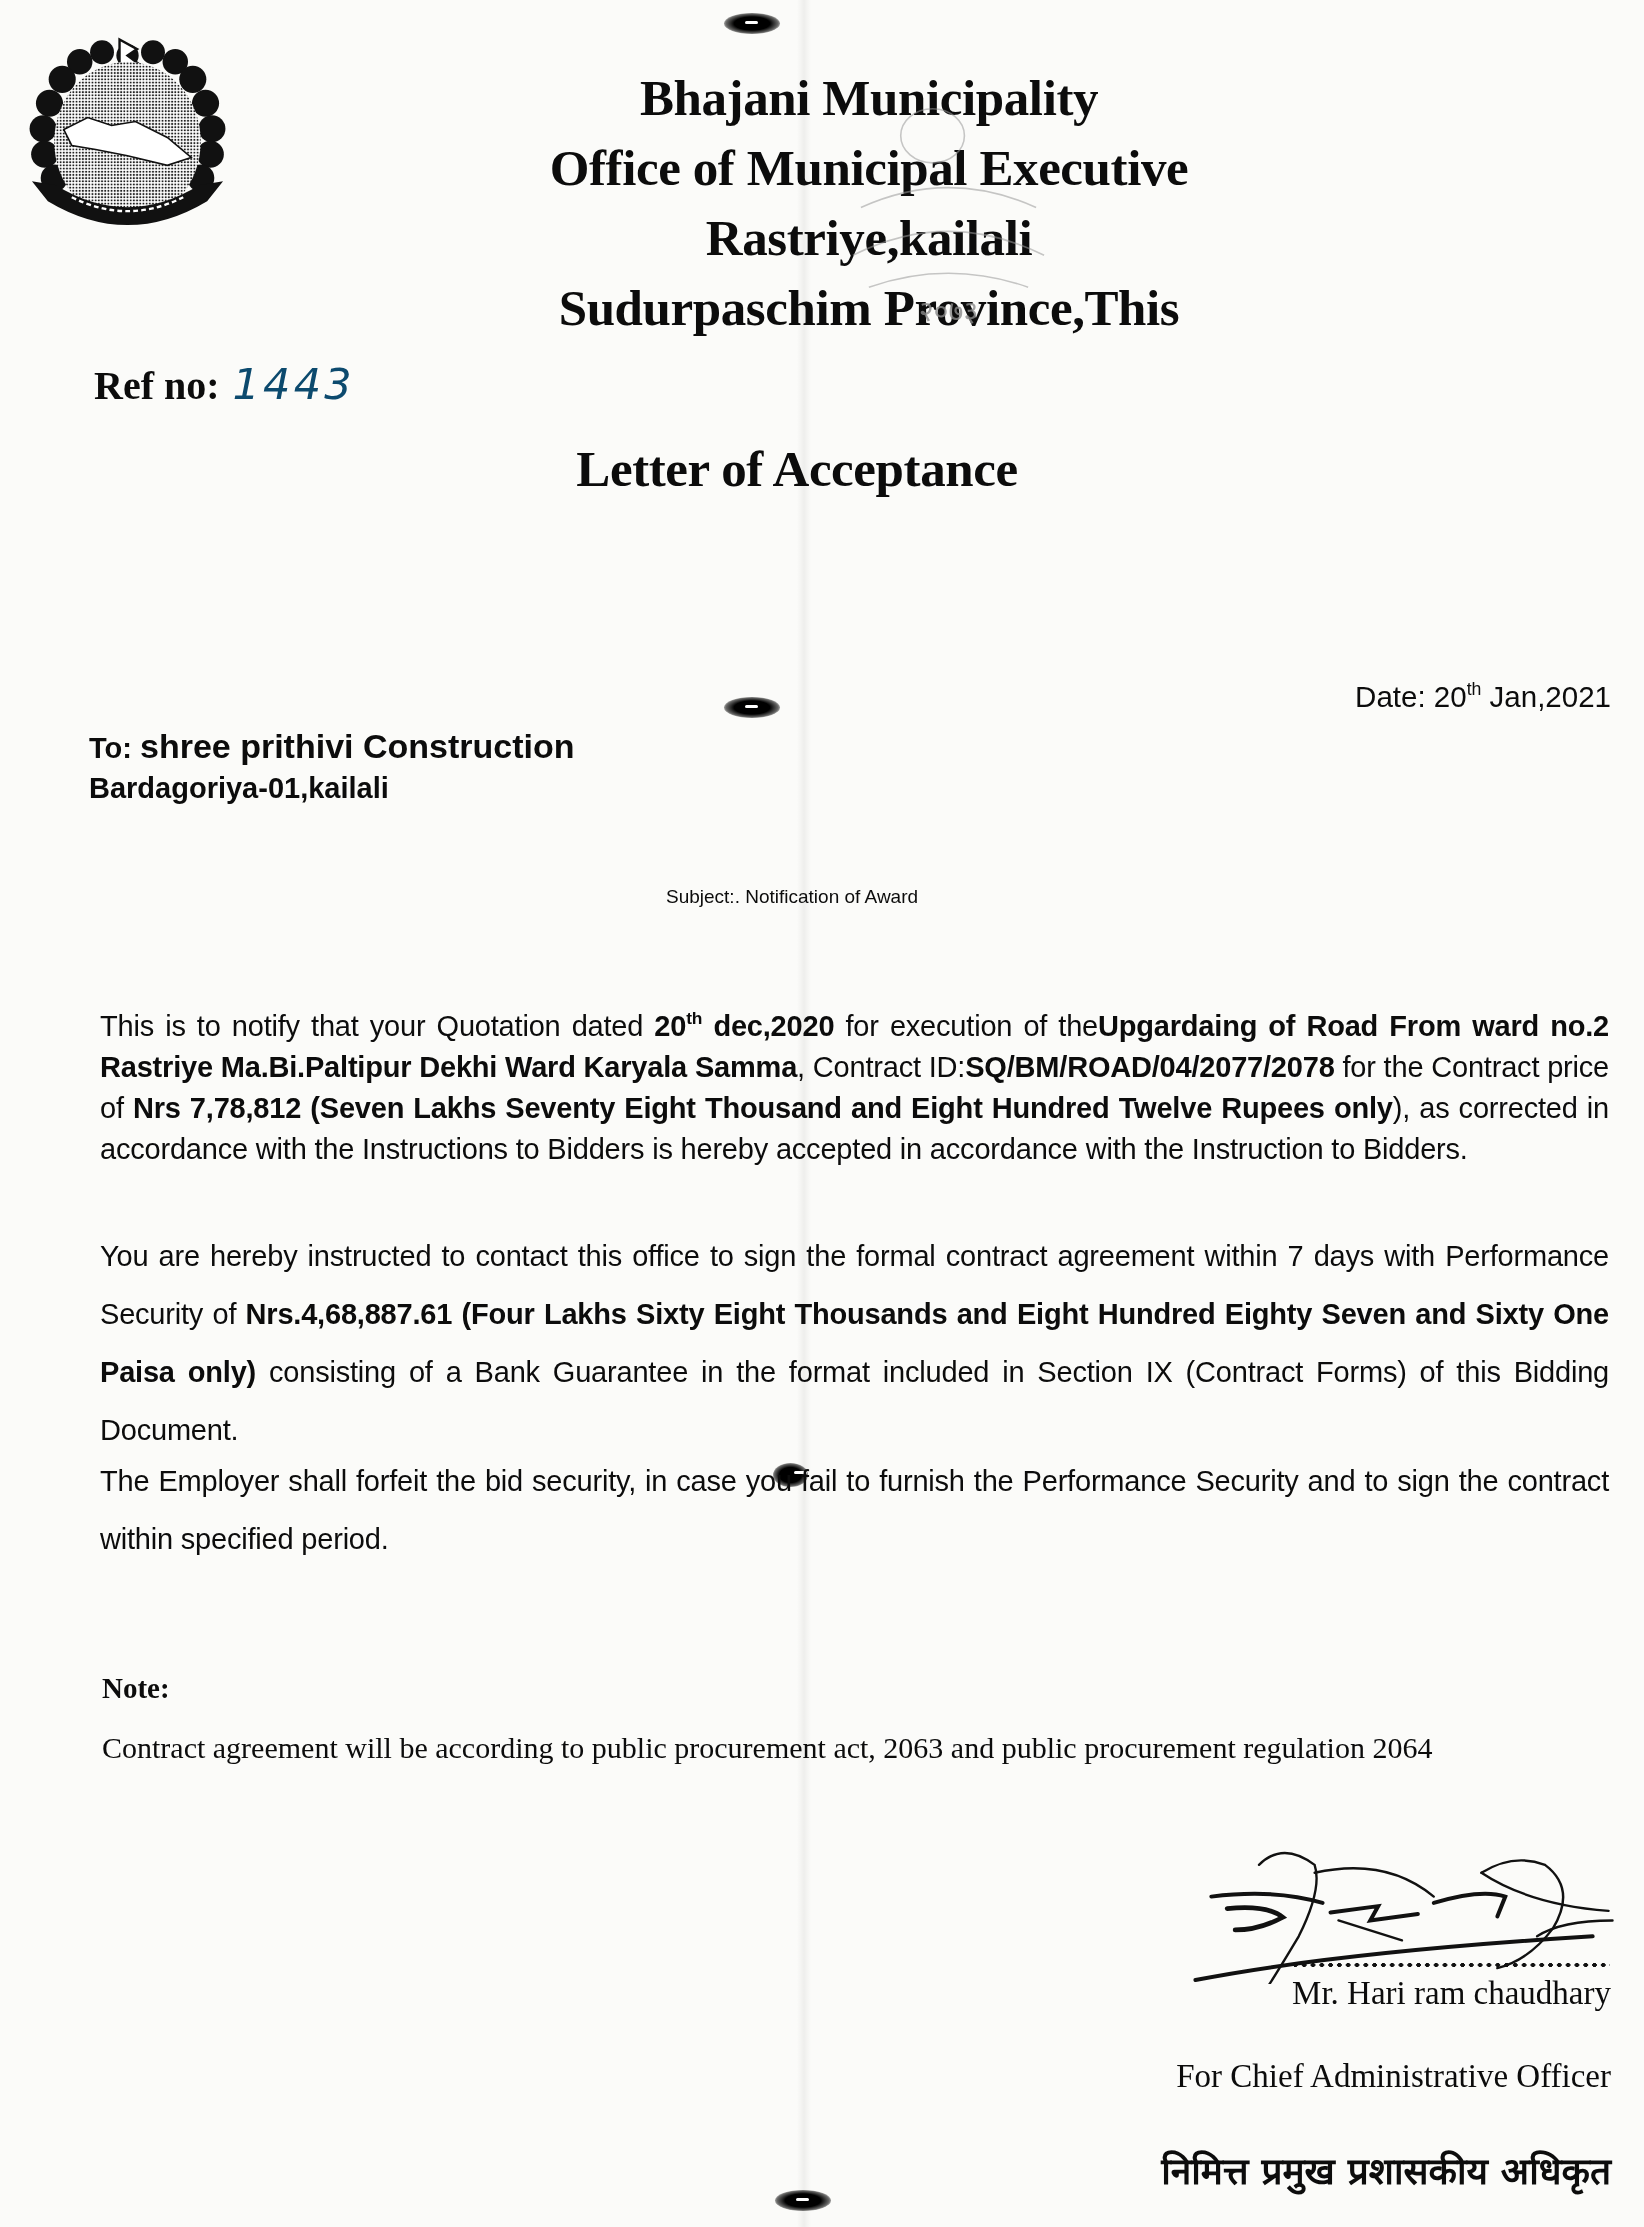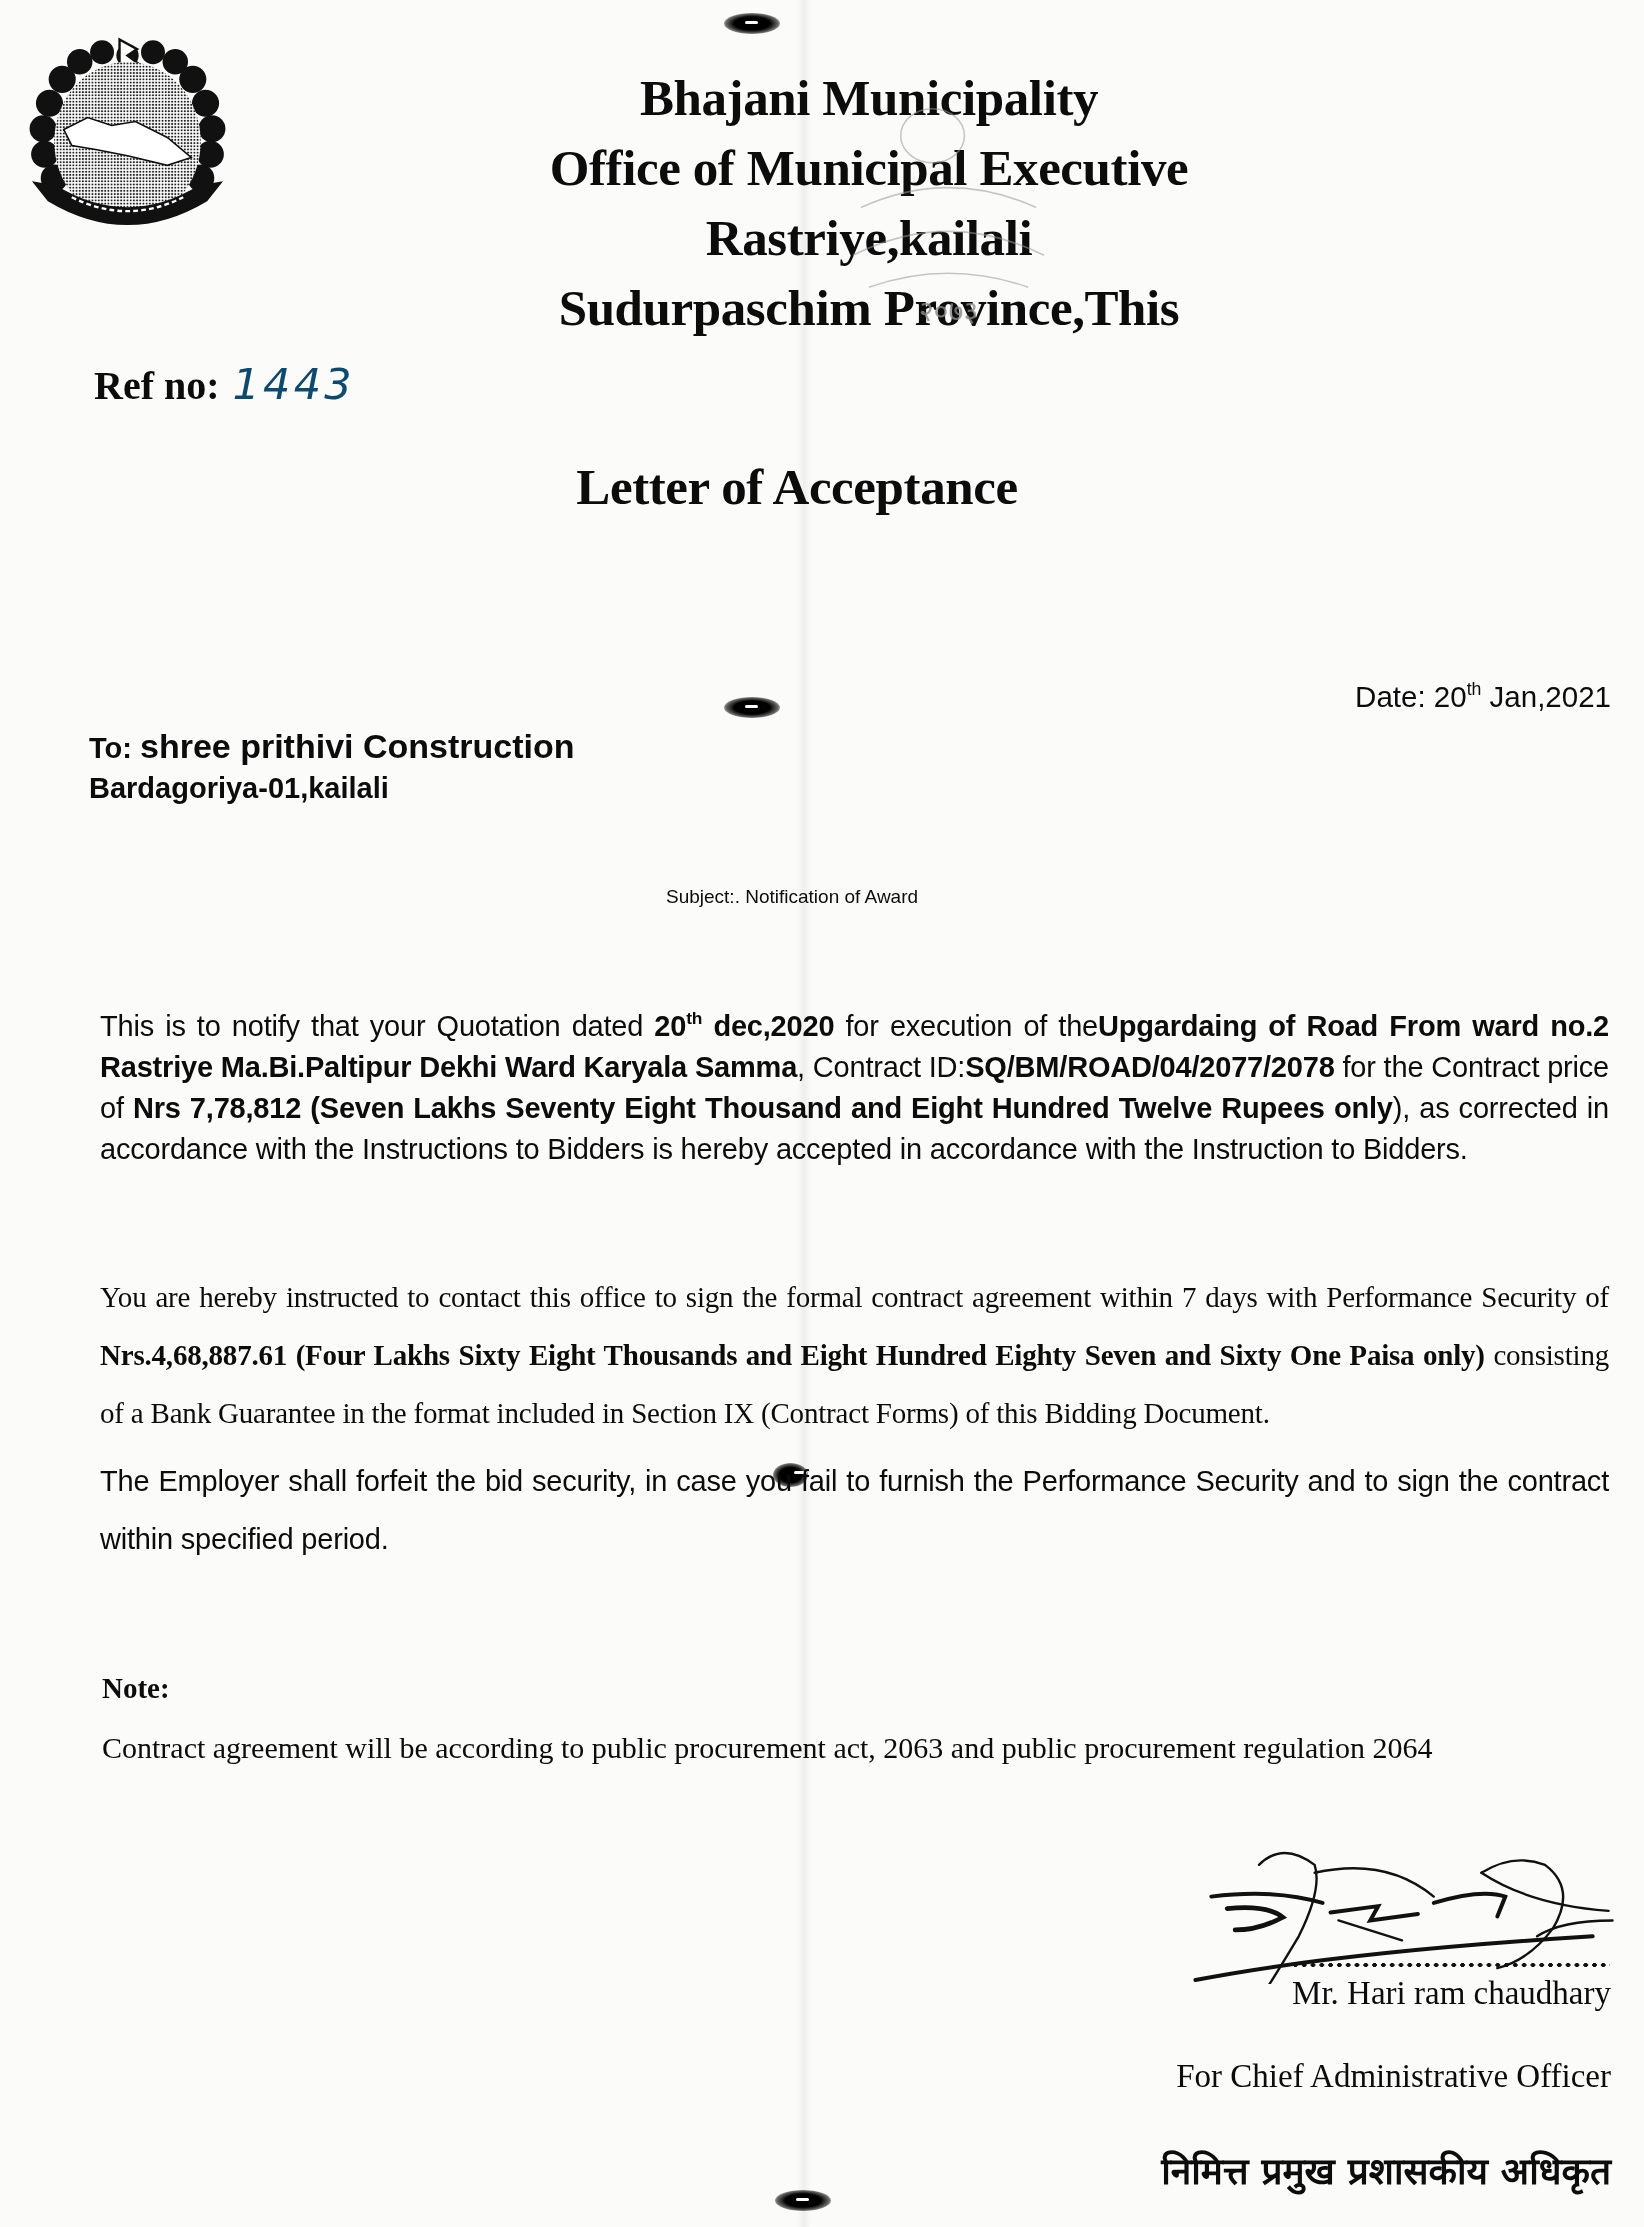--- a/index.html
+++ b/index.html
@@ -39,21 +39,21 @@
 
   .ref {
     position: absolute; left: 94px; top: 359px; font-family: "Liberation Serif", serif;
     font-weight: bold; font-size: 40px;
   }
   .ref .handwritten {
     font-family: "DejaVu Sans", sans-serif; font-weight: normal; font-style: italic;
     font-size: 43px; margin-left: 13px; letter-spacing: 3.2px; color: #0c4a6e;
   }
   .doc-title {
-    position: absolute; left: 0; width: 1594px; top: 458px; text-align: center;
+    position: absolute; left: 0; width: 1594px; top: 440px; text-align: center;
     font-family: "Liberation Serif", serif; font-weight: bold; font-size: 51px; letter-spacing: -0.4px;
     box-sizing: border-box;
   }
 
   .date {
     position: absolute; right: 33px; top: 680px; font-size: 29.5px;
   }
   sup { font-size: 0.6em; line-height: 0; vertical-align: 0.7em; }
 
   .to-block { position: absolute; left: 89px; top: 716px; font-weight: bold; margin-top: 8px; }
@@ -63,21 +63,21 @@
 
   .subject {
     position: absolute; left: 666px; top: 886px; font-size: 19px;
   }
 
   .body-text {
     position: absolute; left: 100px; width: 1509px; font-size: 29px; text-align: justify;
     letter-spacing: -0.2px;
   }
   .p1 { top: 1006px; line-height: 41px; }
-  .p2 { top: 1268px; line-height: 58px; font-family: Liberation Serif, serif; }
+  .p2 { top: 1227px; line-height: 58px; }
   .p3 { top: 1452px; line-height: 58px; }
   .b { font-weight: bold; }
 
   .note-label {
     position: absolute; left: 102px; top: 1672px; font-family: "Liberation Serif", serif; font-weight: bold; font-size: 29px;
   }
   .note-text {
     position: absolute; left: 102px; top: 1728px; width: 1435px;
     font-family: "Liberation Serif", serif; font-size: 30px; line-height: 40px;
   }

